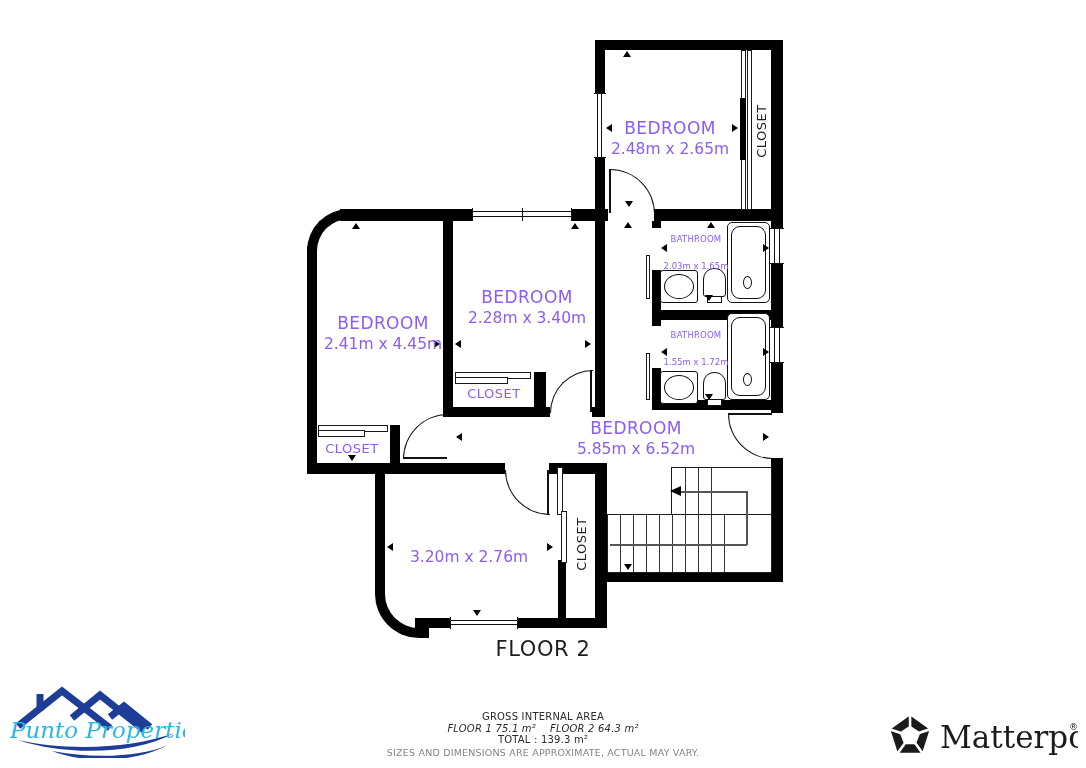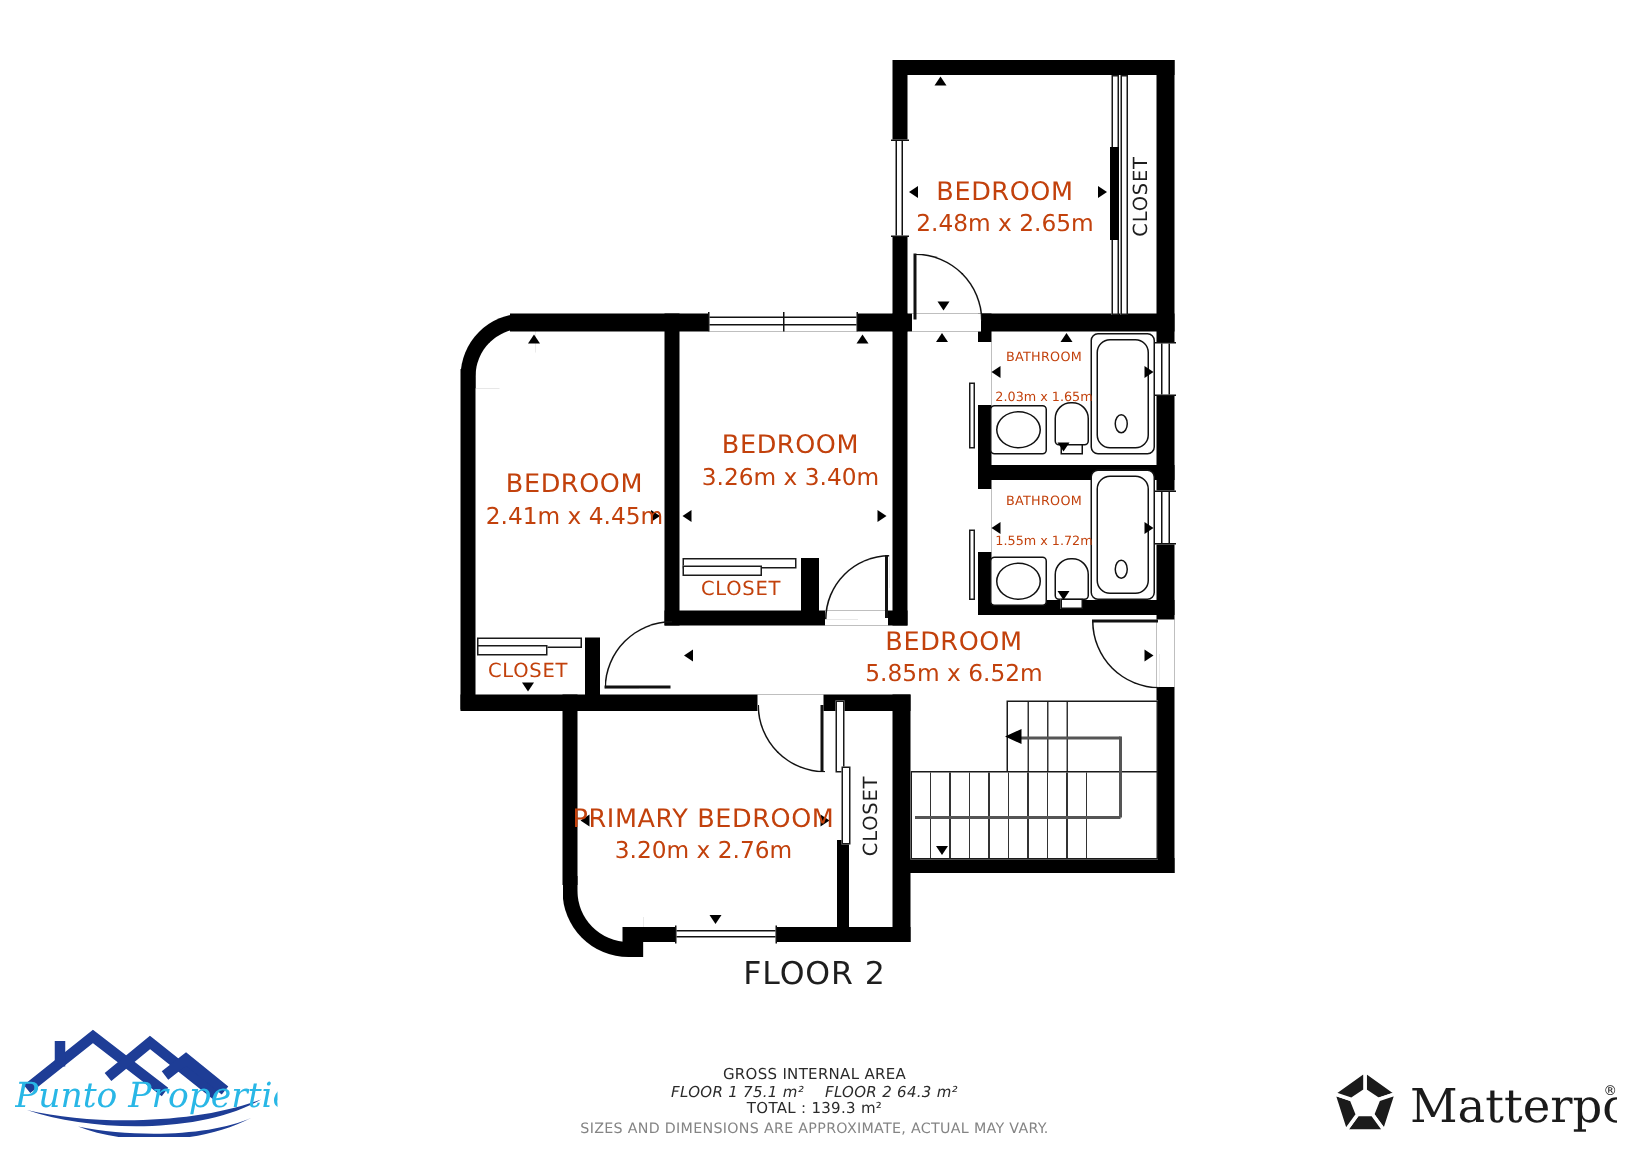--- a/index.html
+++ b/index.html
@@ -13,21 +13,21 @@
   .corner-bl{position:absolute;border-bottom:10px solid #000;border-left:10px solid #000;
              border-bottom-left-radius:44px;background:transparent;}
   .win{position:absolute;background:#fff;background-repeat:no-repeat;}
   .slide{position:absolute;background:#fff;border:1px solid #1a1a1a;}
   .slidefill{position:absolute;background:#000;}
   .arc{position:absolute;background:transparent;}
   .leaf{position:absolute;background:#111;}
   .stairbox{position:absolute;border:1.4px solid #1a1a1a;background-color:#fff;}
   .gline{position:absolute;background:#555;}
   .fx{position:absolute;border:1.3px solid #111;background:#fff;box-sizing:border-box;}
-  .lbl{position:absolute;transform:translate(-50%,-50%);text-align:center;white-space:nowrap;color:#c2410c;}
+  .lbl{position:absolute;transform:translate(-50%,-50%);text-align:center;white-space:nowrap;color:#8b5cf6;}
   .vlbl{position:absolute;transform:translate(-50%,-50%) rotate(-90deg);white-space:nowrap;color:#1e1e1e;}
   .room-name{font-size:17px;letter-spacing:.4px;}
   .room-dims{font-size:15.5px;margin-top:2px;}
   .small-name{font-size:8.5px;letter-spacing:.2px;}
   .small-dims{font-size:8.5px;margin-top:17px;}
   .closet-lbl{font-size:13px;letter-spacing:.5px;}
   .tri{position:absolute;width:0;height:0;}
   .tri-up{border-left:4px solid transparent;border-right:4px solid transparent;border-bottom:6px solid #000;}
   .tri-dn{border-left:4px solid transparent;border-right:4px solid transparent;border-top:6px solid #000;}
   .tri-lf{border-top:4px solid transparent;border-bottom:4px solid transparent;border-right:6px solid #000;}
@@ -183,37 +183,36 @@
     <div class="small-name">BATHROOM</div>
     <div class="small-dims">2.03m x 1.65m</div>
   </div>
   <div class="lbl" style="left:696px;top:348px;">
     <div class="small-name">BATHROOM</div>
     <div class="small-dims">1.55m x 1.72m</div>
   </div>
 
   <div class="lbl" style="left:527px;top:307px;">
     <div class="room-name">BEDROOM</div>
-    <div class="room-dims">3.26m x 3.40m</div>
+    <div class="room-dims">2.28m x 3.40m</div>
   </div>
   <div class="lbl closet-lbl" style="left:494px;top:393px;">CLOSET</div>
 
   <div class="lbl" style="left:383px;top:333px;">
     <div class="room-name">BEDROOM</div>
     <div class="room-dims">2.41m x 4.45m</div>
   </div>
   <div class="lbl closet-lbl" style="left:352px;top:448px;">CLOSET</div>
 
   <div class="lbl" style="left:636px;top:438px;">
     <div class="room-name">BEDROOM</div>
     <div class="room-dims">5.85m x 6.52m</div>
   </div>
 
   <div class="lbl" style="left:469px;top:556px;">
-    <div class="room-name">PRIMARY BEDROOM</div>
     <div class="room-dims">3.20m x 2.76m</div>
   </div>
   <div class="vlbl closet-lbl" style="left:581px;top:544px;">CLOSET</div>
 
   <div class="floor-label" style="top:637px;">FLOOR 2</div>
 
   <div class="footer" style="top:711px;">
     <div class="f-line">GROSS INTERNAL AREA</div>
     <div class="f-line">
       <span class="f-seg">FLOOR 1 75.1 m²</span><span class="f-seg">FLOOR 2 64.3 m²</span>

